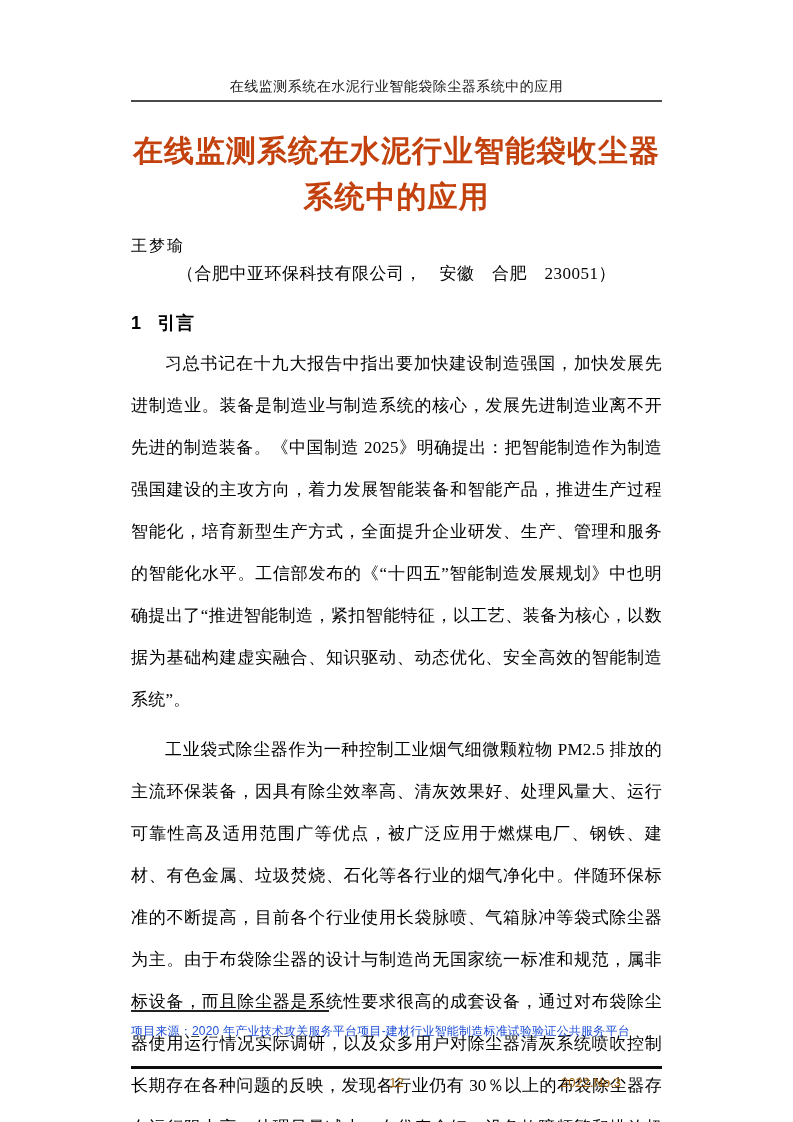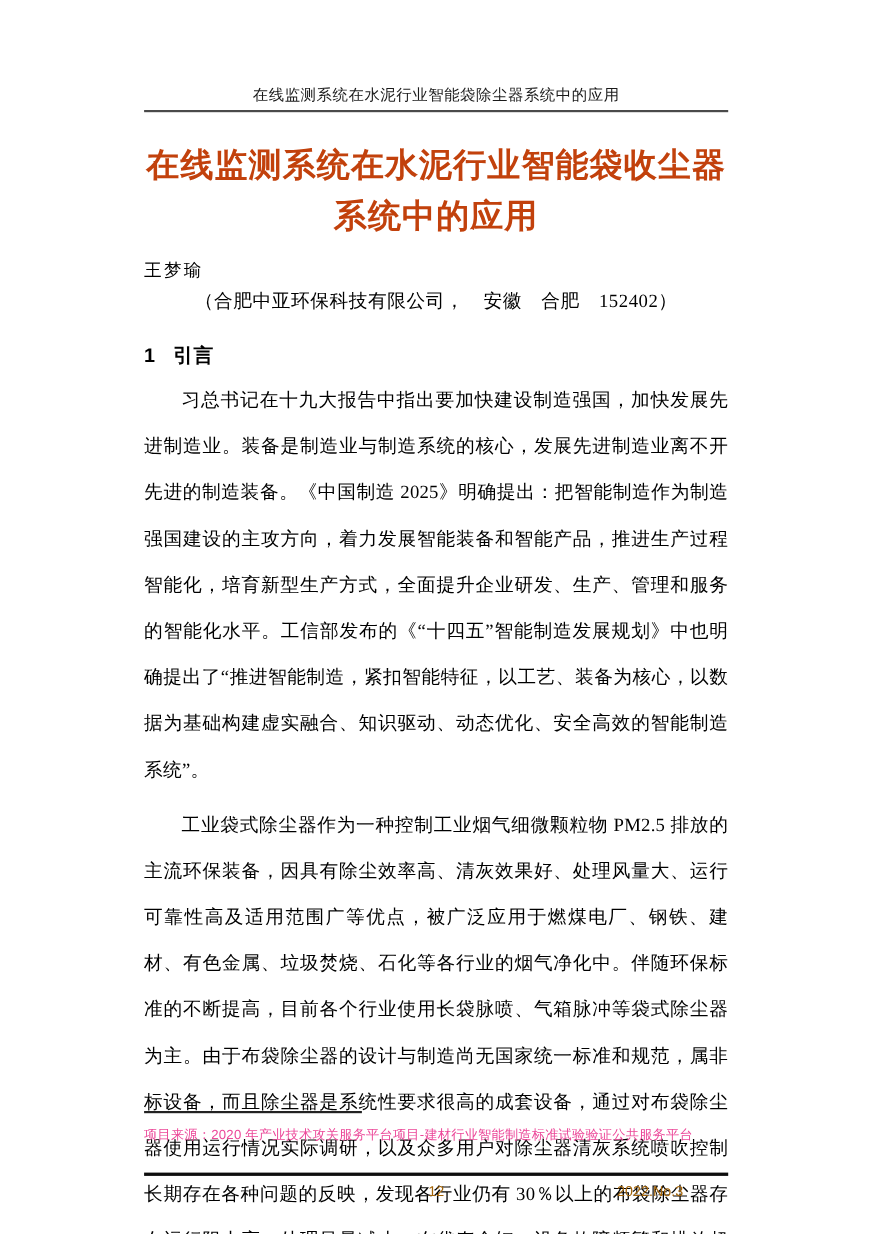--- a/index.html
+++ b/index.html
@@ -77,21 +77,21 @@
   }
   .footnote-rule {
     width: 198px;
     border-top: 2px solid #222222;
     height: 0;
   }
   .footnote-text {
     margin-top: 11px;
     font-size: 12px;
     font-family: "Liberation Sans", sans-serif;
-    color: #ec4899;
+    color: #1d4ed8;
     letter-spacing: 0.2px;
   }
   .page-footer {
     position: absolute;
     left: 65px;
     right: 65px;
     top: 1050px;
     border-top: 3px solid #0d0d0d;
     font-family: "Liberation Sans", sans-serif;
     font-size: 13px;
@@ -121,21 +121,21 @@
       <span>在线监测系统在水泥行业智能袋除尘器系统中的应用</span>
     </div>
 
     <h1 class="doc-title">
       <span>在线监测系统在水泥行业智能袋收尘器</span><br>
       <span>系统中的应用</span>
     </h1>
 
     <div class="author">王梦瑜</div>
 
-    <div class="affiliation">（合肥中亚环保科技有限公司，　安徽　合肥　152402）</div>
+    <div class="affiliation">（合肥中亚环保科技有限公司，　安徽　合肥　230051）</div>
 
     <h2 class="section-heading">
       <span class="sec-num">1</span><span>引言</span>
     </h2>
 
     <div class="body-text">
       <p>习总书记在十九大报告中指出要加快建设制造强国，加快发展先进制造业。装备是制造业与制造系统的核心，发展先进制造业离不开先进的制造装备。《中国制造 2025》明确提出：把智能制造作为制造强国建设的主攻方向，着力发展智能装备和智能产品，推进生产过程智能化，培育新型生产方式，全面提升企业研发、生产、管理和服务的智能化水平。工信部发布的《“十四五”智能制造发展规划》中也明确提出了“推进智能制造，紧扣智能特征，以工艺、装备为核心，以数据为基础构建虚实融合、知识驱动、动态优化、安全高效的智能制造系统”。</p>
       <p>工业袋式除尘器作为一种控制工业烟气细微颗粒物 PM2.5 排放的主流环保装备，因具有除尘效率高、清灰效果好、处理风量大、运行可靠性高及适用范围广等优点，被广泛应用于燃煤电厂、钢铁、建材、有色金属、垃圾焚烧、石化等各行业的烟气净化中。伴随环保标准的不断提高，目前各个行业使用长袋脉喷、气箱脉冲等袋式除尘器为主。由于布袋除尘器的设计与制造尚无国家统一标准和规范，属非标设备，而且除尘器是系统性要求很高的成套设备，通过对布袋除尘器使用运行情况实际调研，以及众多用户对除尘器清灰系统喷吹控制长期存在各种问题的反映，发现各行业仍有 30％以上的布袋除尘器存在运行阻力高、处理风量减少、布袋寿命短、设备故障频繁和排放超标等诸多问题。检查后发现除了一些袋式除尘器本体需要进一步完善外，绝大部分除尘器控制系统需要做进一步的更新和升级。同时在线监测系统是实现收尘器系统智能化前提。</p>
     </div>
 

